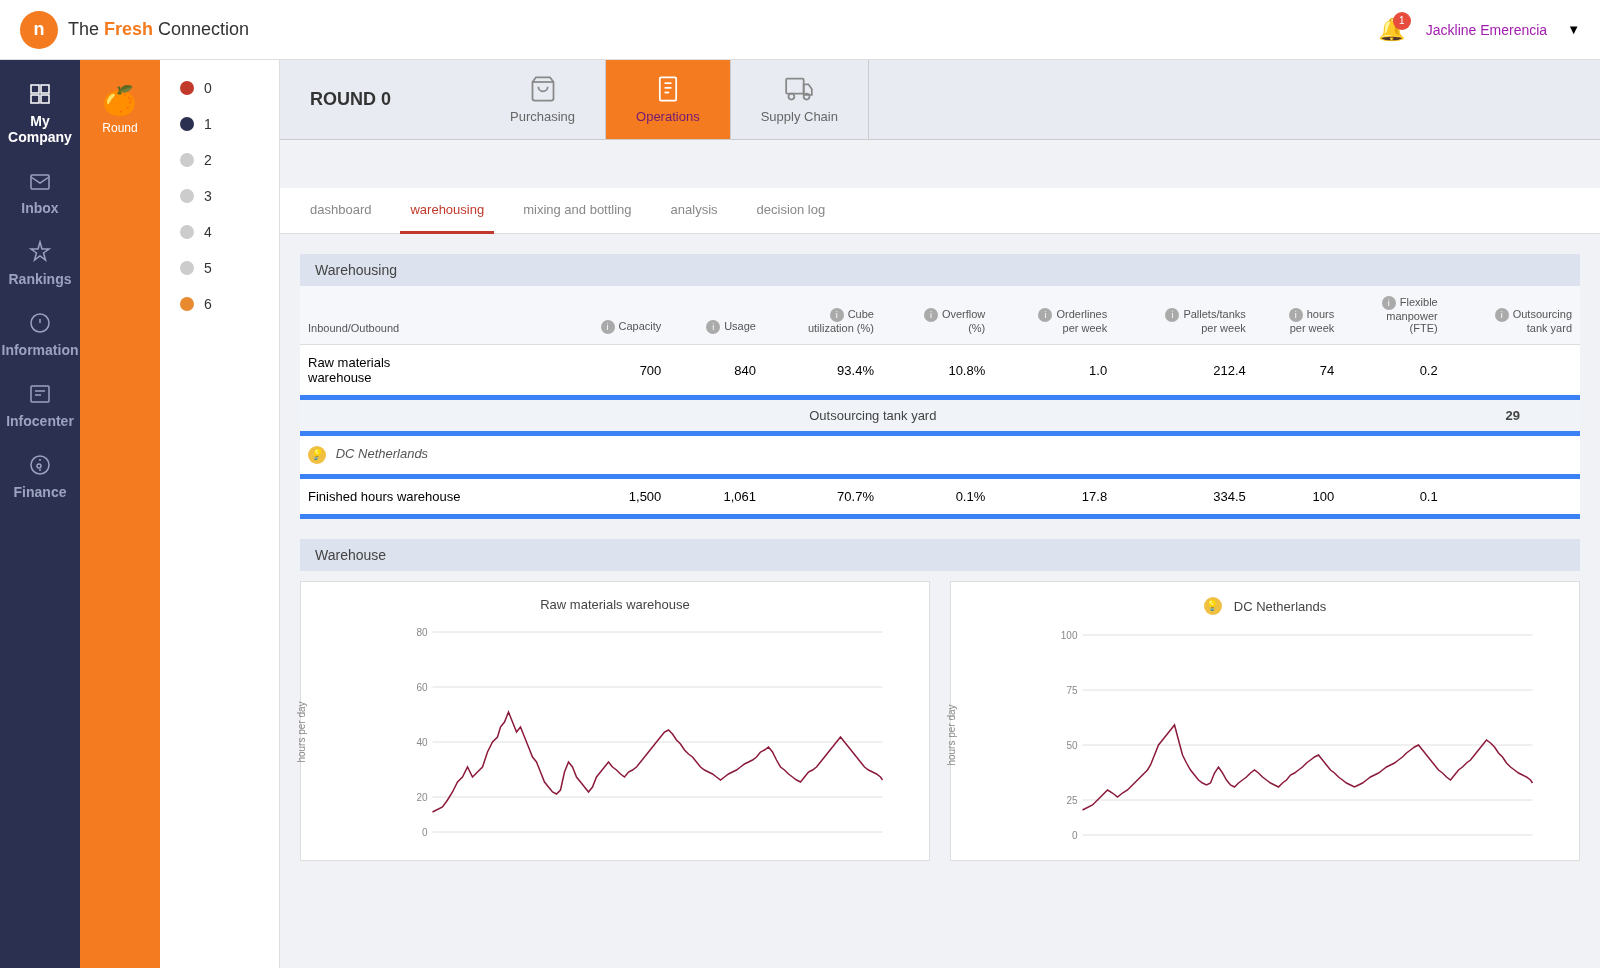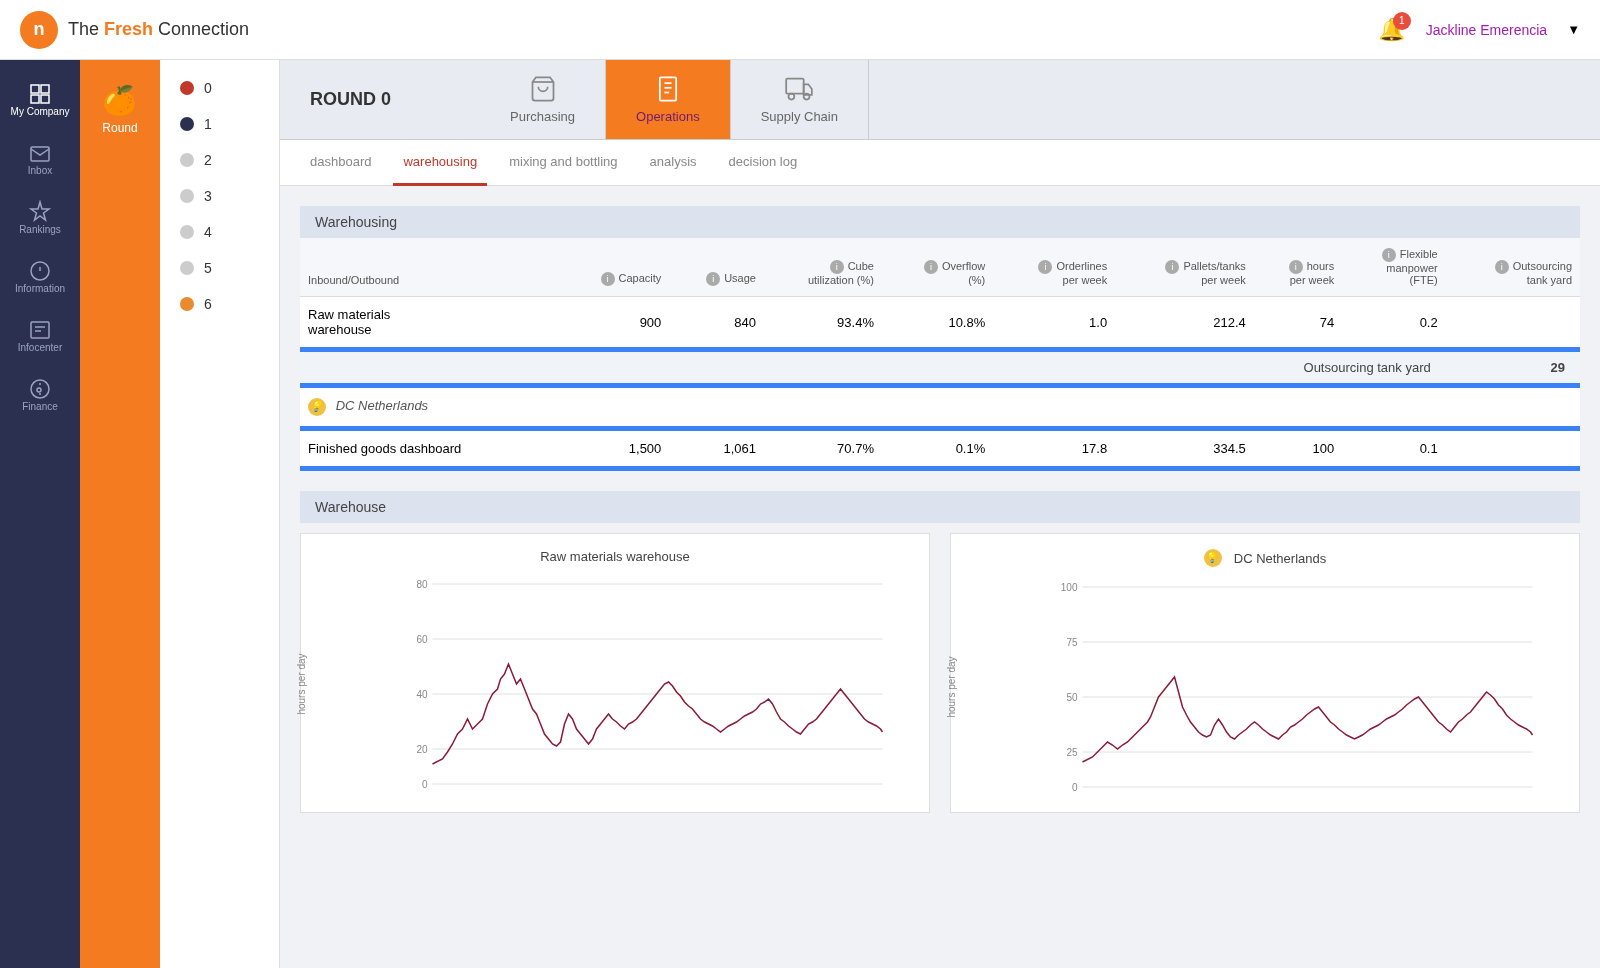--- a/index.html
+++ b/index.html
@@ -35,21 +35,21 @@
 
     
     .sidebar-dark {
       width: 80px; background: #2c3050; min-height: calc(100vh - 60px);
       display: flex; flex-direction: column; align-items: center;
       padding-top: 10px; position: fixed; left: 0; top: 60px; bottom: 0;
     }
     .sidebar-item {
       display: flex; flex-direction: column; align-items: center;
       color: #9ba3c0; padding: 12px 5px; cursor: pointer; width: 100%;
-      text-align: center; gap: 0; font-size: 10px;
+      text-align: center; gap: 7px; font-size: 14px; font-weight: bold;
     }
     .sidebar-item.active { color: #fff; }
     .sidebar-item svg { width: 24px; height: 24px; }
 
     
     .sidebar-orange {
       width: 80px; background: #f47b20; min-height: calc(100vh - 60px);
       display: flex; flex-direction: column; align-items: center;
       padding-top: 10px; position: fixed; left: 80px; top: 60px; bottom: 0;
     }
@@ -95,21 +95,21 @@
       display: flex; flex-direction: column; align-items: center; justify-content: center;
       padding: 0 30px; gap: 6px; cursor: pointer; color: #666;
       border-right: 1px solid #ccc; font-size: 13px; min-width: 100px;
     }
     .sub-tab.active { background: #f47b20; color: #701a75; }
     .sub-tab svg { width: 28px; height: 28px; }
 
     
     .content-tabs {
       display: flex; align-items: center; padding: 0 20px;
-      border-bottom: 1px solid #ddd; background: #fff; gap: 12px;
+      border-bottom: 1px solid #ddd; background: #fff; gap: 19px; margin-top: 48px;
     }
     .content-tab {
       padding: 14px 10px; cursor: pointer; color: #888; font-size: 13px;
       border-bottom: 3px solid transparent; margin-bottom: -1px;
     }
     .content-tab.active { color: #c0392b; border-bottom: 3px solid #c0392b; }
 
     
     .section-container { padding: 20px; }
     .section-title-bar {
@@ -119,21 +119,21 @@
     table { width: 100%; border-collapse: collapse; background: #fff; }
     th {
       background: #f5f7fa; padding: 10px 8px; text-align: right;
       font-size: 11px; color: #555; font-weight: normal;
       border-bottom: 1px solid #ddd; vertical-align: bottom;
     }
     th:first-child { text-align: left; margin-top: 44px; }
     td { padding: 10px 8px; border-bottom: 5px solid #3b82f6; text-align: right; font-size: 13px; }
     td:first-child { text-align: left; font-weight: 500; }
     .row-section { background: #f0f3f8; font-weight: bold; }
-    .row-section td { padding: 8px 15px; text-align: right; font-size: 13px; color: #444; }
+    .row-section td { padding: 8px 15px; text-align: center; font-size: 13px; color: #444; }
 
     .info-icon {
       display: inline-block; width: 14px; height: 14px; border-radius: 50%;
       background: #aaa; color: #fff; font-size: 9px; text-align: center;
       line-height: 14px; cursor: pointer; margin-right: 4px;
     }
 
     
     .dc-row td { font-style: italic; color: #555; }
     .dc-icon {
@@ -332,42 +332,42 @@
             <th><span class="info-icon">i</span>Orderlines<br>per week</th>
             <th><span class="info-icon">i</span>Pallets/tanks<br>per week</th>
             <th><span class="info-icon">i</span>hours<br>per week</th>
             <th><span class="info-icon">i</span>Flexible<br>manpower<br>(FTE)</th>
             <th><span class="info-icon">i</span>Outsourcing<br>tank yard</th>
           </tr>
         </thead>
         <tbody>
           <tr>
             <td>Raw materials<br>warehouse</td>
-            <td>900</td>
+            <td>700</td>
             <td>840</td>
             <td>93.4%</td>
             <td>10.8%</td>
             <td>1.0</td>
             <td>212.4</td>
             <td>74</td>
             <td>0.2</td>
             <td></td>
           </tr>
           <tr class="row-section">
             <td colspan="9">Outsourcing tank yard</td>
             <td>29</td>
           </tr>
           <tr class="dc-row">
             <td colspan="10">
               <span class="dc-icon">💡</span>
               <em>DC Netherlands</em>
             </td>
           </tr>
           <tr>
-            <td>Finished goods dashboard</td>
+            <td>Finished hours warehouse</td>
             <td>1,500</td>
             <td>1,061</td>
             <td>70.7%</td>
             <td>0.1%</td>
             <td>17.8</td>
             <td>334.5</td>
             <td>100</td>
             <td>0.1</td>
             <td></td>
           </tr>

